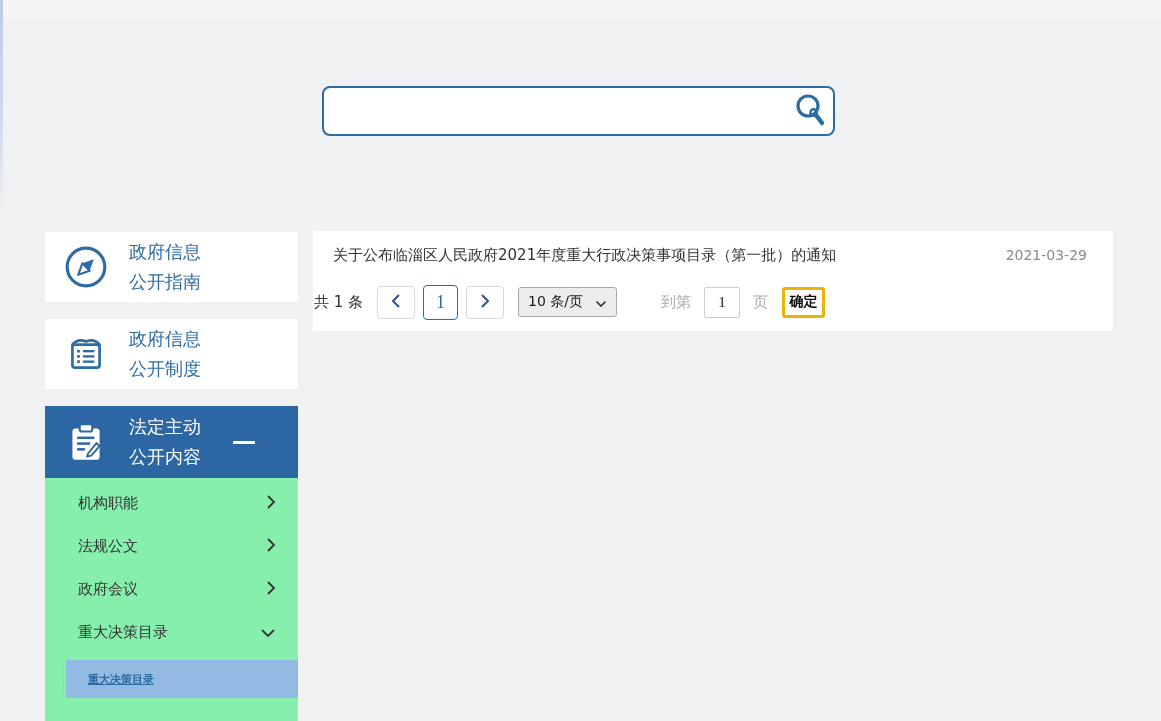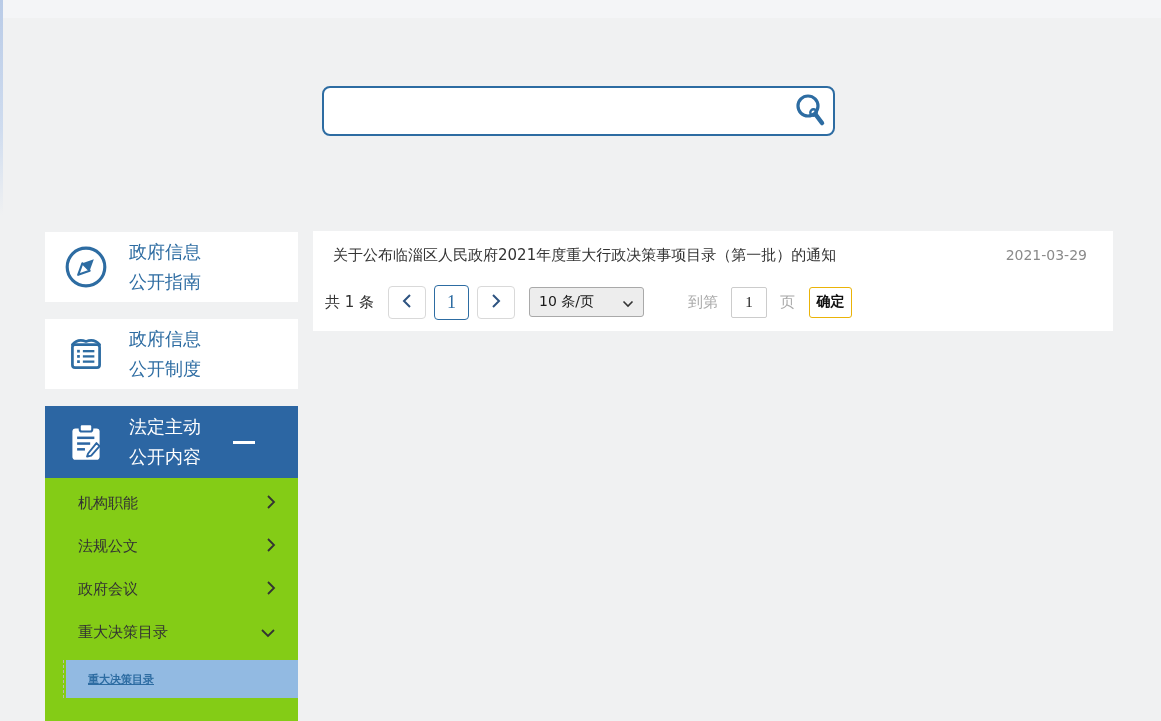--- a/index.html
+++ b/index.html
@@ -25,52 +25,52 @@
   .sidebar { position:absolute; left:45px; top:232px; width:253px; }
   .side-item { width:253px; height:70px; background:#fff; margin-bottom:17px;
     display:flex; align-items:center; cursor:pointer; }
   .side-item .ic { width:46px; height:46px; margin-left:18px; flex:0 0 46px;
     display:flex; align-items:center; justify-content:center; }
   .side-item .lbl { margin-left:20px; color:#2d6ca2; font-size:18px; line-height:30px; }
   .side-item.active { background:#2c66a3; height:72px; margin-bottom:0; }
   .side-item.active .lbl { color:#fff; }
   .minus-bar { width:22px; height:3px; background:#fff; margin-left:32px; }
 
-  .submenu { width:253px; background:#84cc16; height:243px; padding-top:4px; }
+  .submenu { width:253px; background:#86efac; height:243px; padding-top:4px; }
   .sub-item { height:43px; display:flex; align-items:center; justify-content:space-between;
     padding:0 22px 0 33px; cursor:pointer; }
   .sub-item .sub-lbl { font-size:15px; color:#333; }
 
   .subsub-wrap { margin-left:18px; border-left:1px dashed #b9b9b9; padding-left:2px; margin-top:6px; }
   .subsub-item { width:232px; height:38px; background:#92bae2; display:flex; align-items:center;
     cursor:pointer; }
   .subsub-item .subsub-lbl { margin-left:22px; font-size:11px; font-weight:bold; color:#2d6ca2;text-decoration:underline; }
 
   
   .main-panel { position:absolute; left:313px; top:231px; width:800px; height:100px; background:#fff; }
   .doc-row { height:48px; display:flex; align-items:center; padding:0 26px 0 20px;gap:43px; }
   .doc-title { flex:1; font-size:15px; color:#333; white-space:nowrap; overflow:hidden; cursor:pointer; }
   .doc-date { font-size:14px; color:#8a8a8a; margin-left:20px; }
 
-  .pager { height:46px; display:flex; align-items:center; padding-left:12px; }
+  .pager { height:46px; display:flex; align-items:center; padding-left:1px; }
   .pager .total { font-size:15px; color:#333; margin-right:14px; }
   .pg-btn { width:38px; height:33px; background:#fff; border:1px solid #d9d9d9; border-radius:4px;
     display:flex; align-items:center; justify-content:center; margin-right:8px; cursor:pointer; }
   .pg-cur { width:35px; height:35px; background:#fff; border:1px solid #2d6ca2; border-radius:4px;
     display:flex; align-items:center; justify-content:center; margin-right:8px; cursor:pointer;
     color:#2d6ca2; font-size:18px; font-family:"Liberation Serif","DejaVu Serif",serif; }
   .pg-size { margin-left:6px; height:30px; background:#ededed; border:1px solid #a9a9a9;
-    border-radius:3px; display:flex; align-items:center; padding:0 9px; cursor:pointer;gap:16px; }
+    border-radius:3px; display:flex; align-items:center; padding:0 9px; cursor:pointer; }
   .pg-size .sz-lbl { font-size:14px; color:#1a1a1a; margin-right:12px; }
   .goto { display:flex; align-items:center; margin-left:44px; }
   .goto .g-txt { font-size:15px; color:#aaa; }
   .goto-input { width:36px; height:31px; border:1px solid #ccc; border-radius:2px; margin:0 13px;
     text-align:center; font-size:15px; color:#222; outline:none;
     font-family:"Liberation Serif","DejaVu Serif",serif; }
-  .confirm-btn { margin-left:14px; width:43px; height:31px; background:#fff; border:1px solid #eab308;
+  .confirm-btn { margin-left:14px; width:43px; height:31px; background:#fff; border:3px solid #eab308;
     border-radius:3px; font-size:14px; font-weight:bold; color:#111; cursor:pointer;
     font-family:"DejaVu Sans","Liberation Sans",sans-serif; }
 </style>
 </head>
 <body>
 
 <div class="top-band"></div>
 <div class="left-sliver"></div>
 
 <div class="search-wrap">

